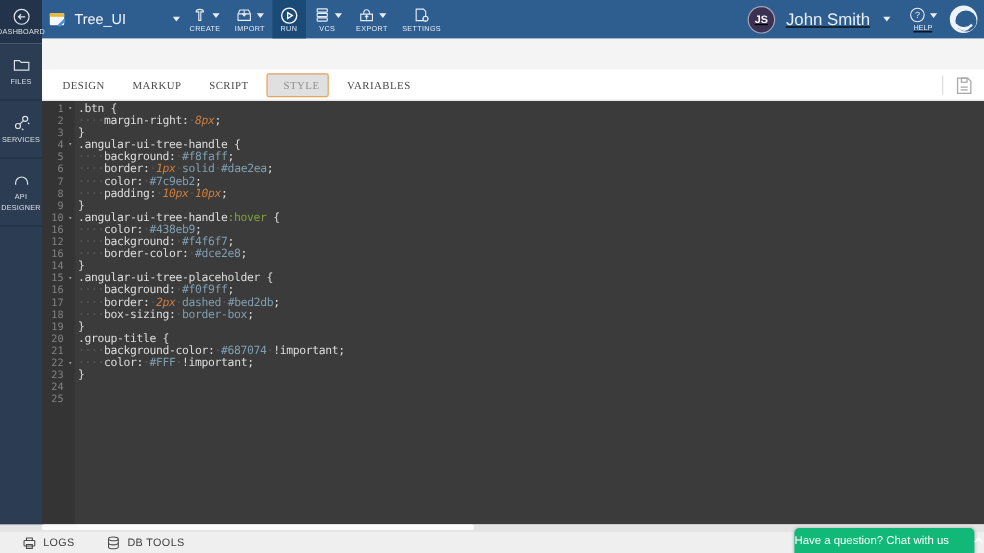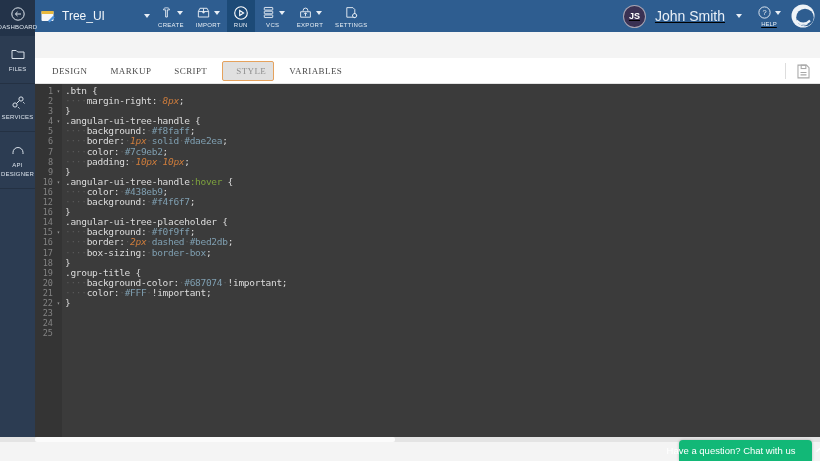--- a/index.html
+++ b/index.html
@@ -67,22 +67,22 @@
   .tk-w { color:var(--code-ws); }
 
   
   .hscroll { position:absolute; left:0; top:437px; width:820px; height:5px; background:#e4e4e4; z-index:15; cursor:pointer; }
   .hscroll .thumb { position:absolute; left:35px; top:0; width:360px; height:5px; background:#fbfbfb; border-radius:2px; }
   .bottombar { position:absolute; left:0; top:442px; width:820px; height:19px; background:#efefef; border-top:1px solid #dedede;
     display:flex; align-items:center; padding-left:18px; gap:26px; z-index:15; }
   .bottom-item { display:flex; align-items:center; gap:5px; cursor:pointer; }
   .bottom-item .lbl { font-size:9px; color:#3d3d3d; letter-spacing:.3px; }
 
-  .chat-btn { position:absolute; right:8px; bottom:0; width:133px; height:21px; background:var(--chat-green); border-radius:4px 4px 0 0;
-    display:flex; align-items:center; justify-content:center; gap:20px; cursor:pointer; z-index:50; box-shadow:0 0 3px rgba(0,0,0,.25); }
+  .chat-btn { position:absolute; right:8px; bottom:0; width:150px; height:21px; background:var(--chat-green); border-radius:4px 4px 0 0;
+    display:flex; align-items:center; justify-content:space-between; gap:20px; cursor:pointer; z-index:50; box-shadow:0 0 3px rgba(0,0,0,.25); }
   .chat-btn .lbl { color:#ffffff; font-size:9.5px; white-space:nowrap; }
 
   svg { display:block; }
 </style>
 </head>
 <body>
 
 <div id="app">
 
   <div class="topbar">
@@ -369,37 +369,60 @@
         <div class="code-row"><span class="tk-p">}</span></div>
         <div class="code-row"><span class="tk-p">.angular-ui-tree-handle {</span></div>
         <div class="code-row"><span class="tk-w">····</span><span class="tk-p">background:</span><span class="tk-w">·</span><span class="tk-v">#f8faff</span><span class="tk-p">;</span></div>
         <div class="code-row"><span class="tk-w">····</span><span class="tk-p">border:</span><span class="tk-w">·</span><span class="tk-n">1px</span><span class="tk-w">·</span><span class="tk-v">solid</span><span class="tk-w">·</span><span class="tk-v">#dae2ea</span><span class="tk-p">;</span></div>
         <div class="code-row"><span class="tk-w">····</span><span class="tk-p">color:</span><span class="tk-w">·</span><span class="tk-v">#7c9eb2</span><span class="tk-p">;</span></div>
         <div class="code-row"><span class="tk-w">····</span><span class="tk-p">padding:</span><span class="tk-w">·</span><span class="tk-n">10px</span><span class="tk-w">·</span><span class="tk-n">10px</span><span class="tk-p">;</span></div>
         <div class="code-row"><span class="tk-p">}</span></div>
         <div class="code-row"><span class="tk-p">.angular-ui-tree-handle</span><span class="tk-g">:hover</span><span class="tk-p"> {</span></div>
         <div class="code-row"><span class="tk-w">····</span><span class="tk-p">color:</span><span class="tk-w">·</span><span class="tk-v">#438eb9</span><span class="tk-p">;</span></div>
         <div class="code-row"><span class="tk-w">····</span><span class="tk-p">background:</span><span class="tk-w">·</span><span class="tk-v">#f4f6f7</span><span class="tk-p">;</span></div>
+        <div class="code-row"><span class="tk-w">····</span><span class="tk-p">border-color:</span><span class="tk-w">·</span><span class="tk-v">#dce2e8</span><span class="tk-p">;</span></div>
         <div class="code-row"><span class="tk-p">}</span></div>
         <div class="code-row"><span class="tk-p">.angular-ui-tree-placeholder {</span></div>
         <div class="code-row"><span class="tk-w">····</span><span class="tk-p">background:</span><span class="tk-w">·</span><span class="tk-v">#f0f9ff</span><span class="tk-p">;</span></div>
         <div class="code-row"><span class="tk-w">····</span><span class="tk-p">border:</span><span class="tk-w">·</span><span class="tk-n">2px</span><span class="tk-w">·</span><span class="tk-v">dashed</span><span class="tk-w">·</span><span class="tk-v">#bed2db</span><span class="tk-p">;</span></div>
         <div class="code-row"><span class="tk-w">····</span><span class="tk-p">box-sizing:</span><span class="tk-w">·</span><span class="tk-v">border-box</span><span class="tk-p">;</span></div>
         <div class="code-row"><span class="tk-p">}</span></div>
         <div class="code-row"><span class="tk-p">.group-title {</span></div>
         <div class="code-row"><span class="tk-w">····</span><span class="tk-p">background-color:</span><span class="tk-w">·</span><span class="tk-v">#687074</span><span class="tk-w">·</span><span class="tk-p">!important;</span></div>
         <div class="code-row"><span class="tk-w">····</span><span class="tk-p">color:</span><span class="tk-w">·</span><span class="tk-v">#FFF</span><span class="tk-w">·</span><span class="tk-p">!important;</span></div>
         <div class="code-row"><span class="tk-p">}</span></div>
       </div>
   </div>
 
   <div class="hscroll">
     <div class="thumb"></div>
   </div>
 
+  <div class="bottombar">
+    <div class="bottom-item">
+      <span>
+        <svg width="13" height="13" viewBox="0 0 16 16" fill="none" stroke="#4a4a4a" stroke-width="1.1">
+          <rect x="2.5" y="5.5" width="11" height="5.5" rx=".8"></rect>
+          <path d="M5 5.5 V2.8 H11 V5.5"></path>
+          <path d="M5 9.5 H11 V13.5 H5 Z"></path>
+        </svg>
+      </span>
+      <span class="lbl">LOGS</span>
+    </div>
+    <div class="bottom-item">
+      <span>
+        <svg width="13" height="13" viewBox="0 0 16 16" fill="none" stroke="#4a4a4a" stroke-width="1.1">
+          <ellipse cx="8" cy="3.8" rx="5" ry="1.9"></ellipse>
+          <path d="M3 3.8 V12 C3 13 5.2 13.9 8 13.9 C10.8 13.9 13 13 13 12 V3.8"></path>
+          <path d="M3 8 C3 9 5.2 9.9 8 9.9 C10.8 9.9 13 9 13 8"></path>
+        </svg>
+      </span>
+      <span class="lbl">DB TOOLS</span>
+    </div>
+  </div>
 
   <div class="chat-btn">
     <span class="lbl">Have a question? Chat with us</span>
     <span>
       <svg width="9" height="9" viewBox="0 0 10 10" fill="none" stroke="#ffffff" stroke-width="1.6">
         <path d="M1.5 6.5 L5 3 L8.5 6.5"></path>
       </svg>
     </span>
   </div>
 

